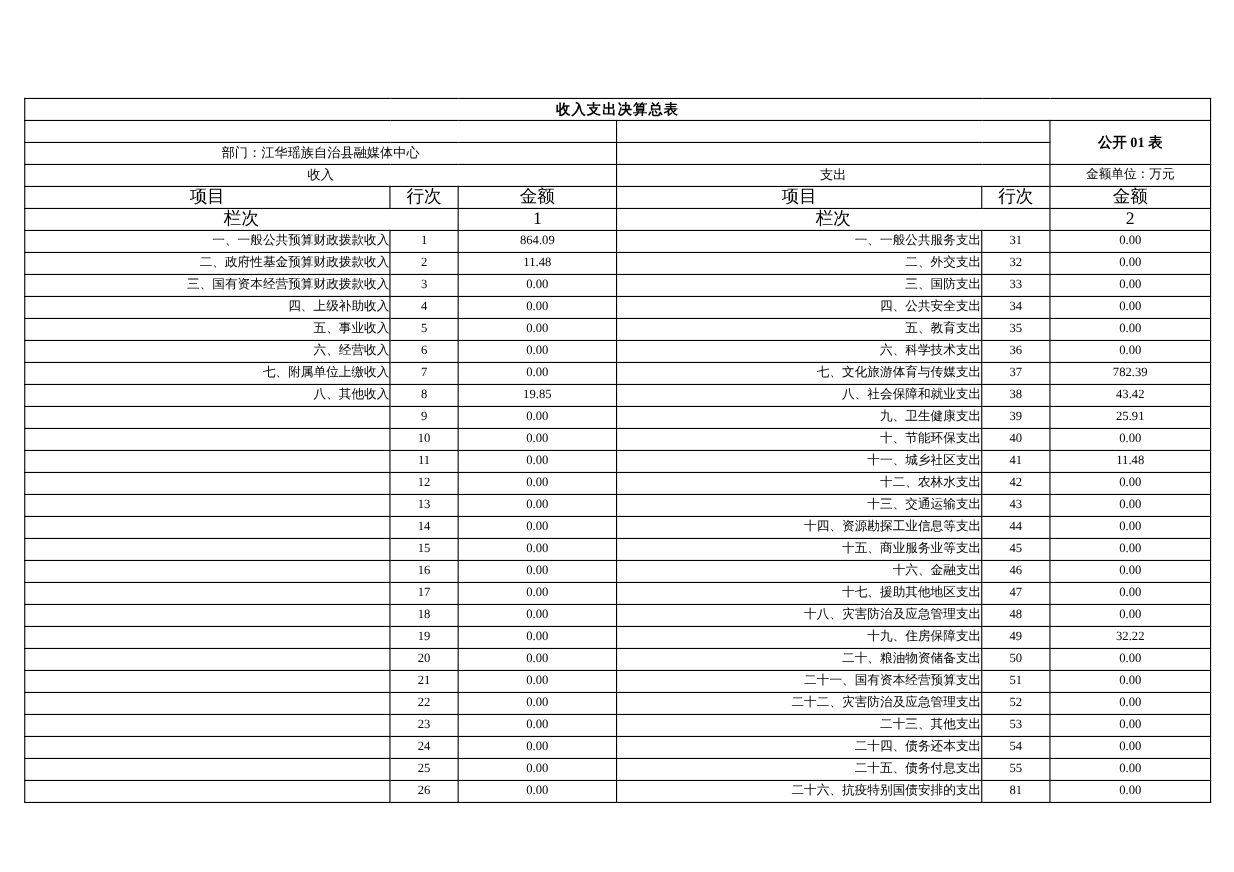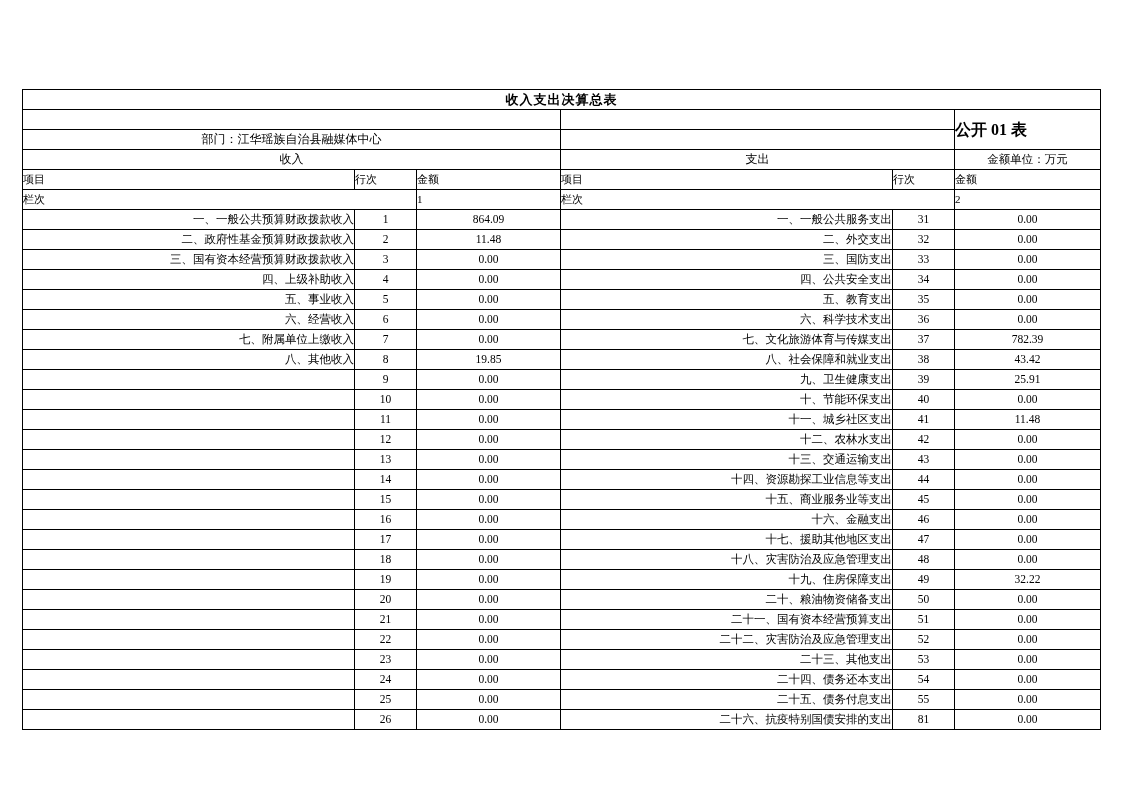--- a/index.html
+++ b/index.html
@@ -56,43 +56,43 @@
     height: 17px;
   }
   .dept-cell {
     text-align: center;
     padding-left: 6px;
     font-size: 12px;
     height: 21px;
     line-height: 21px;
   }
   .formcode-cell {
-    text-align: left;
+    text-align: center;
     padding-right: 8px;
-    font-size: 16px;
+    font-size: 13px;
     font-weight: bold;
     height: 22px;
     line-height: 22px;
   }
   .unit-cell {
     text-align: center;
     padding-right: 8px;
     font-size: 11.5px;
     height: 20px;
     line-height: 20px;
   }
   .grouphead {
     text-align: center;
     font-size: 12px;
     height: 20px;
     line-height: 20px;
   }
   .colhead {
-    text-align: left;
-    font-size: 11px;
+    text-align: center;
+    font-size: 16px;
   }
   .item-cell {
     text-align: right;
     padding-left: 8px;
   }
   .num-cell {
     text-align: center;
   }
   .amt-cell {
     text-align: center;

